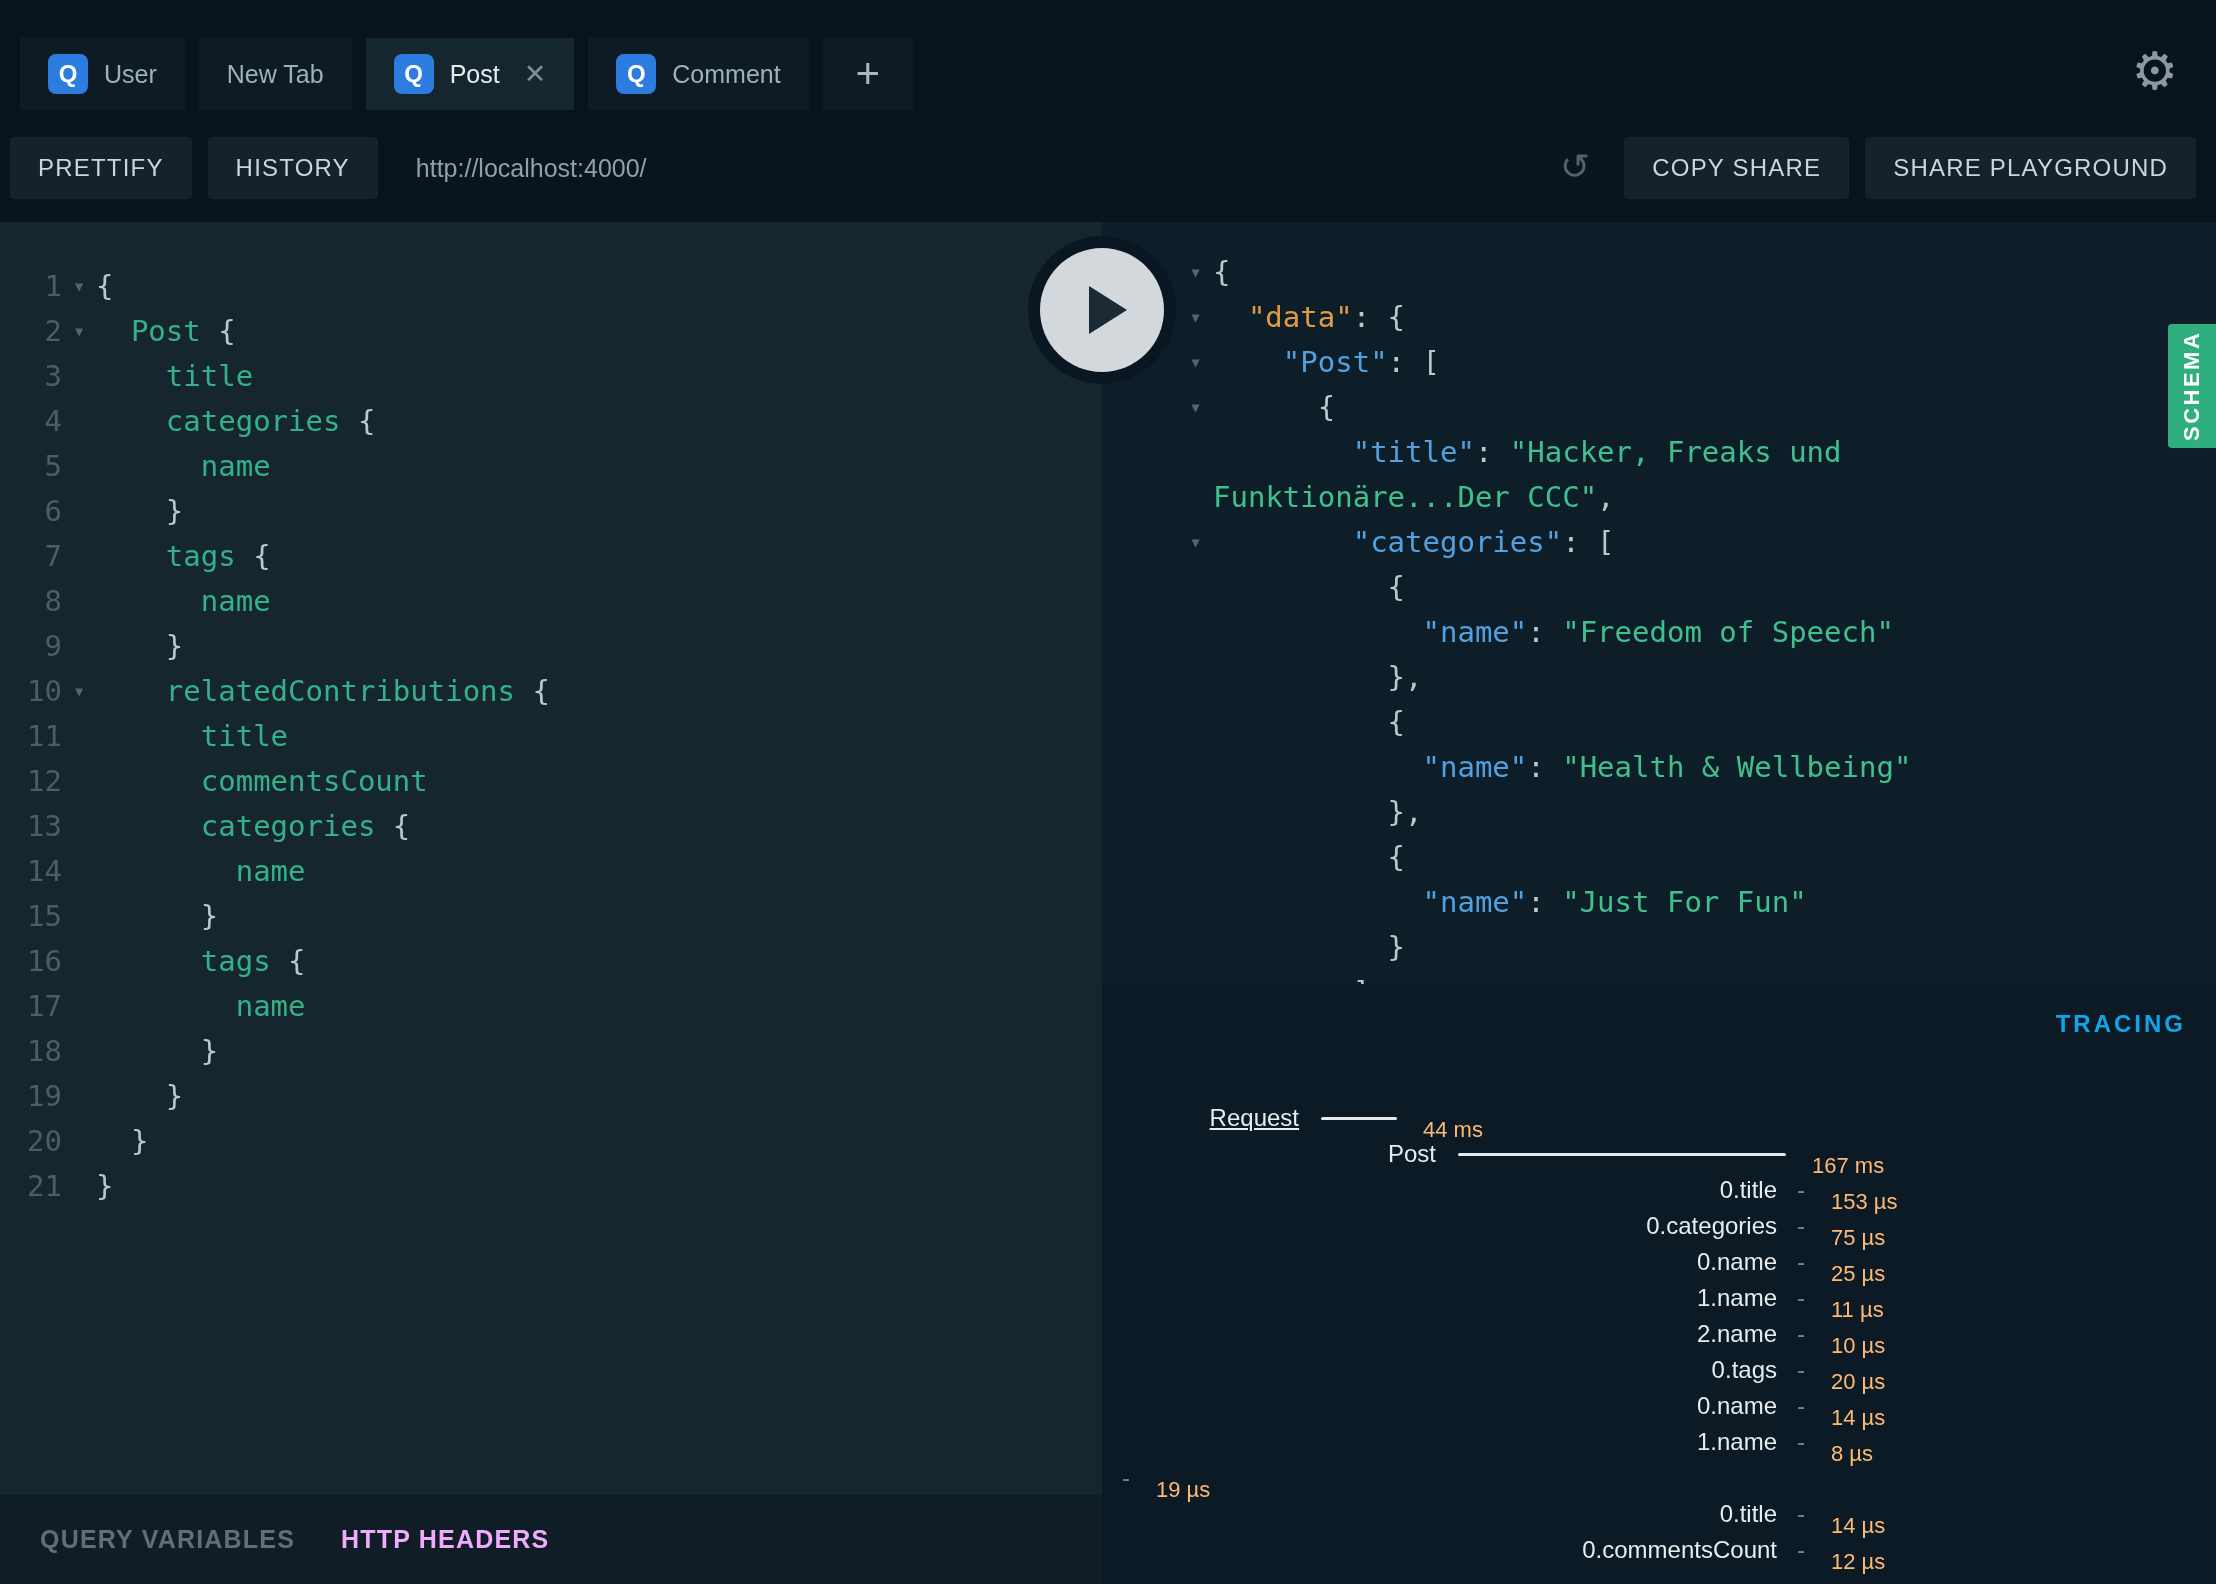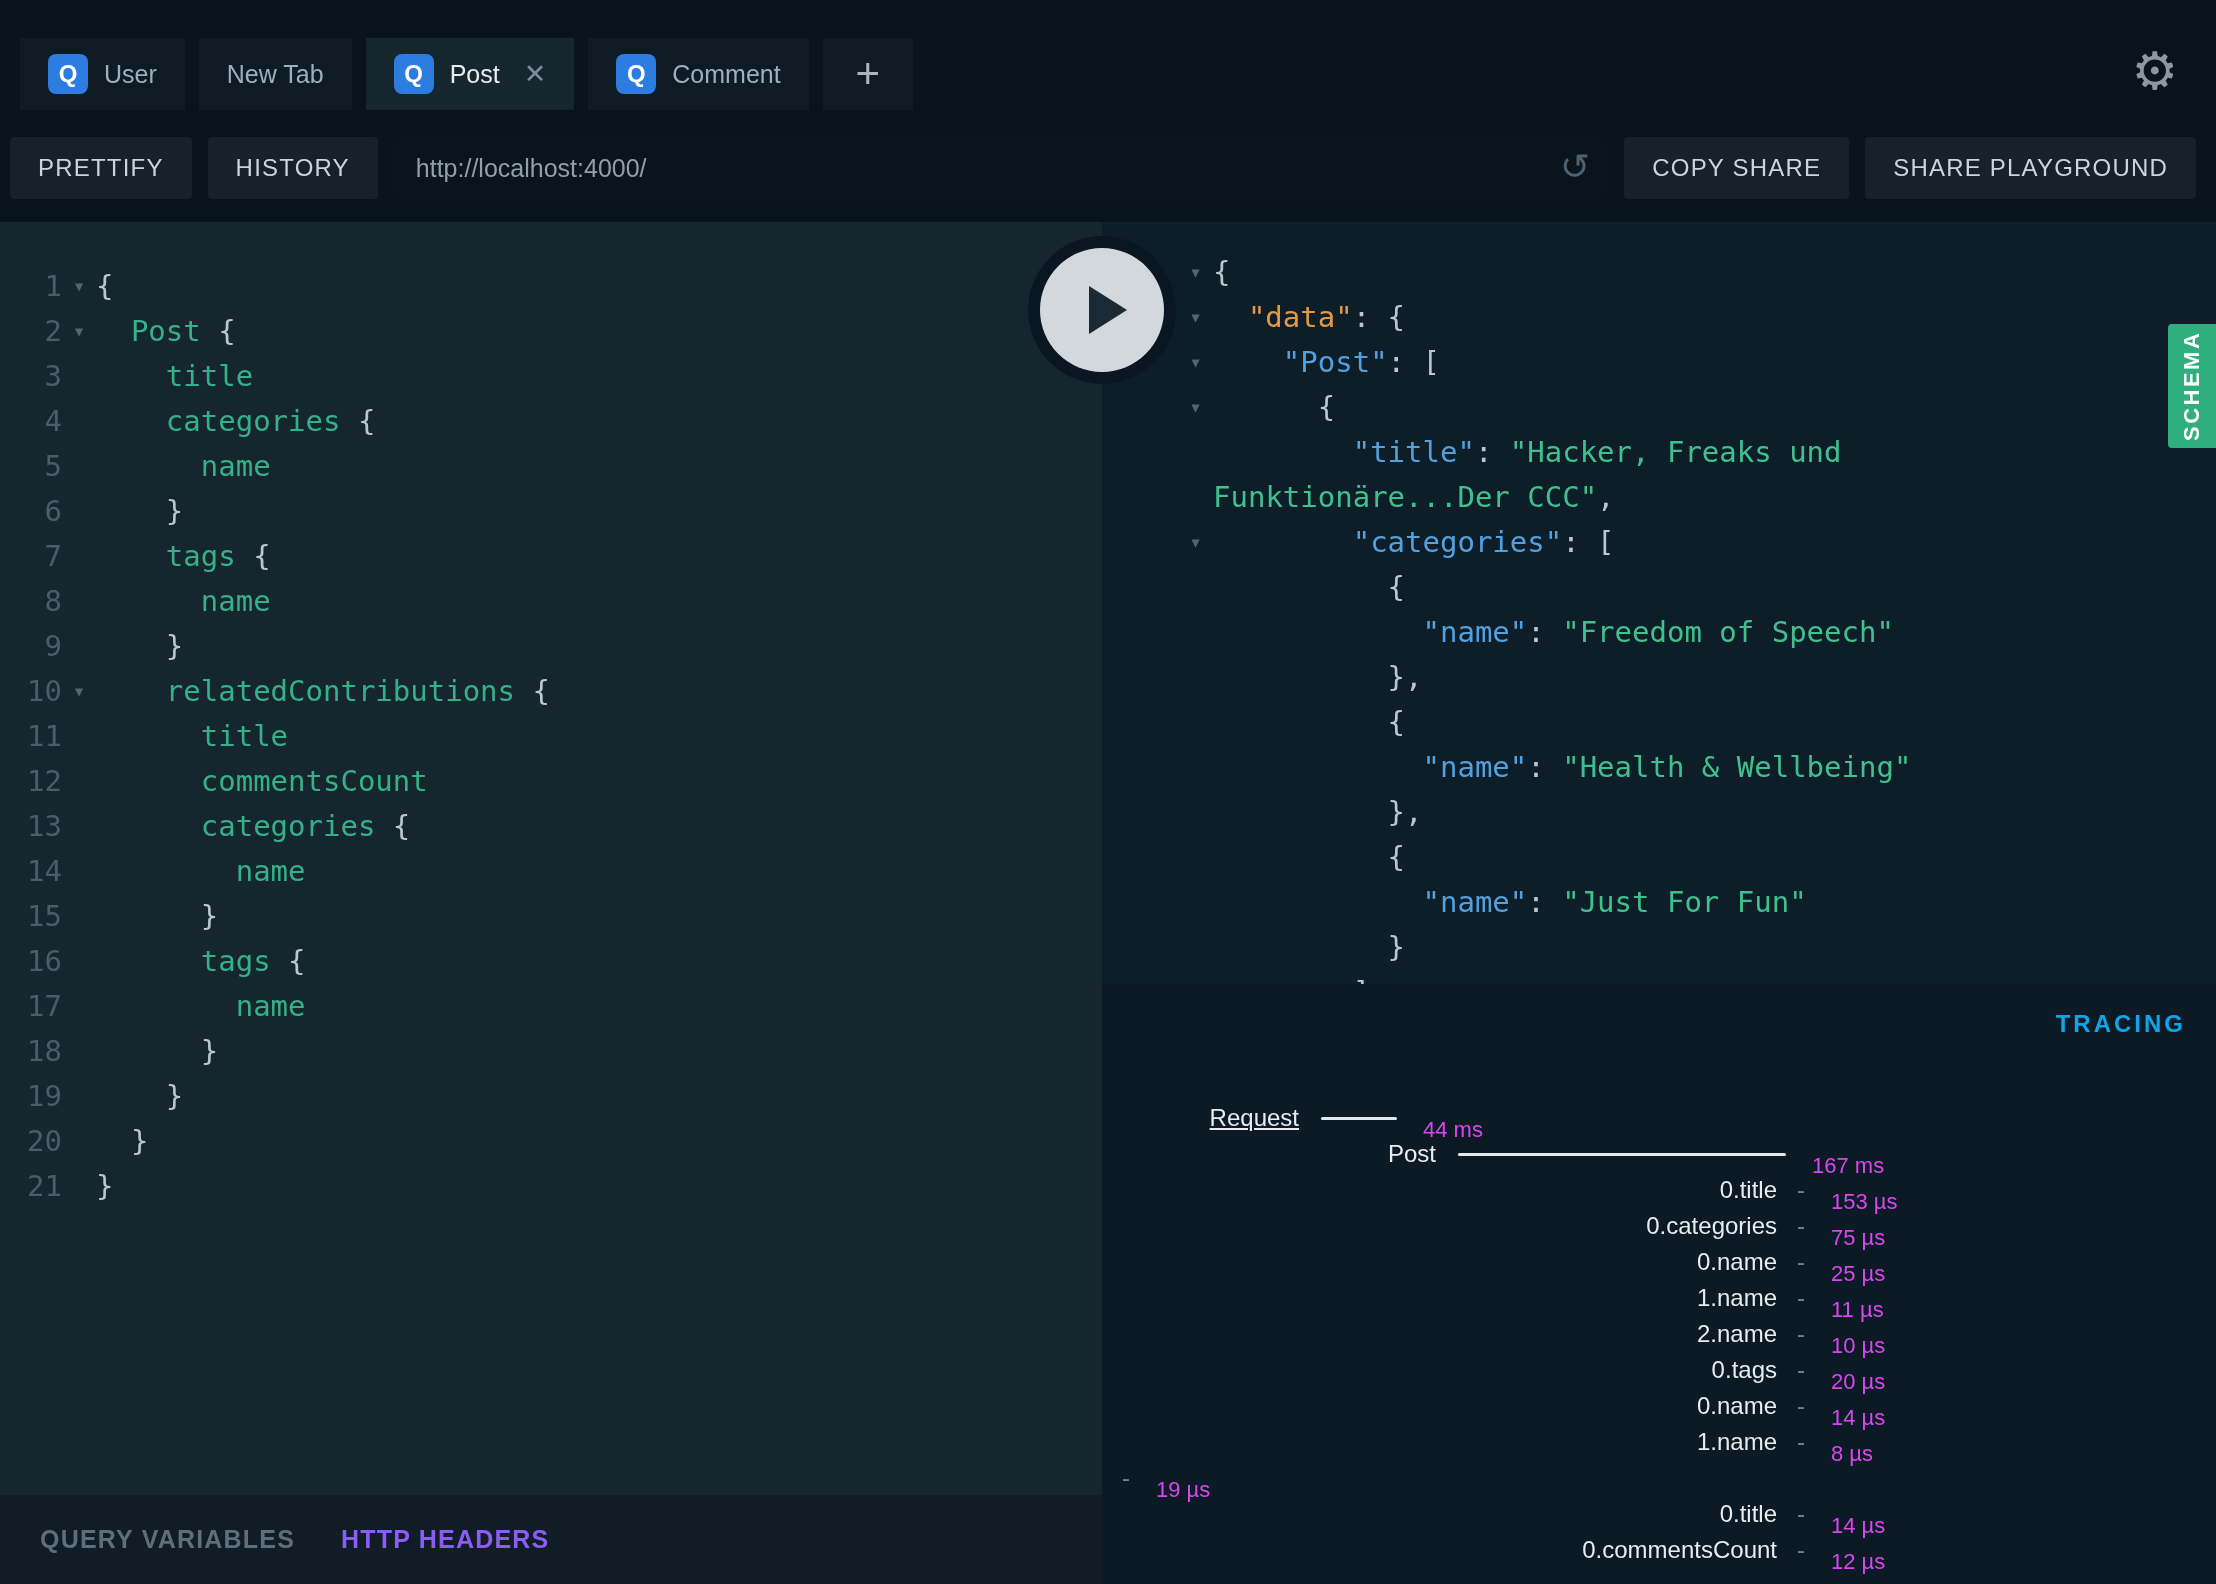--- a/index.html
+++ b/index.html
@@ -52,26 +52,26 @@
   .tracing { position:absolute; top:762px; left:0; width:1114px; height:600px; background:#0b1a25; overflow:hidden; }
   .tracing-title { position:absolute; top:26px; right:30px; font-size:24px; letter-spacing:3px; color:#0ea5e9; font-weight:bold; }
   #trows { position:absolute; top:116px; left:0; right:0; }
   .trow { height:36px; display:flex; align-items:center; color:#e7ecef; font-size:24px; }
   .trow .tlabel { text-align:right; flex:none; white-space:nowrap; }
   .trow.kind-request .tlabel { width:197px;text-decoration:underline; }
   .trow.kind-post .tlabel { width:334px; }
   .trow.kind-field .tlabel { width:675px; }
   .tbar { height:3px; background:#e2e8eb; margin-left:22px; flex:none; border-radius:2px; }
   .tdash { color:#76848e; margin-left:20px; font-size:24px; }
-  .ttime { color:#d946ef; font-size:22px; margin-left:26px; white-space:nowrap;margin-top:24px; }
+  .ttime { color:#fdba74; font-size:22px; margin-left:26px; white-space:nowrap;margin-top:24px; }
 
   
   .footerbar { position:absolute; left:0; top:1273px; width:1102px; height:89px; background:#101d27; display:flex; align-items:center; gap:46px; padding-left:40px; }
   .qv { color:#5f6e79; font-weight:bold; font-size:25px; letter-spacing:1.2px; cursor:pointer; }
-  .hh { color:#8b5cf6; font-weight:bold; font-size:25px; letter-spacing:1.2px; cursor:pointer; }
+  .hh { color:#f0abfc; font-weight:bold; font-size:25px; letter-spacing:1.2px; cursor:pointer; }
 
   
   .play { position:absolute; left:1040px; top:26px; width:124px; height:124px; border-radius:50%; background:#d2d8dc; border:none; box-shadow:0 0 0 12px #0a1723; cursor:pointer; display:flex; align-items:center; justify-content:center; z-index:5; padding:0; }
   .tri { width:0; height:0; border-left:38px solid #1b2a34; border-top:24px solid transparent; border-bottom:24px solid transparent; margin-left:12px; }
 
   
   .schema { position:absolute; right:0; top:102px; width:48px; height:124px; background:var(--schema-green,#2eaf7d); color:#fff; font-weight:bold; font-size:22px; letter-spacing:2.5px; writing-mode:vertical-rl; transform:rotate(180deg); display:flex; align-items:center; justify-content:center; border-radius:0 4px 4px 0; cursor:pointer; }
 </style>
 </head>
 <body>

